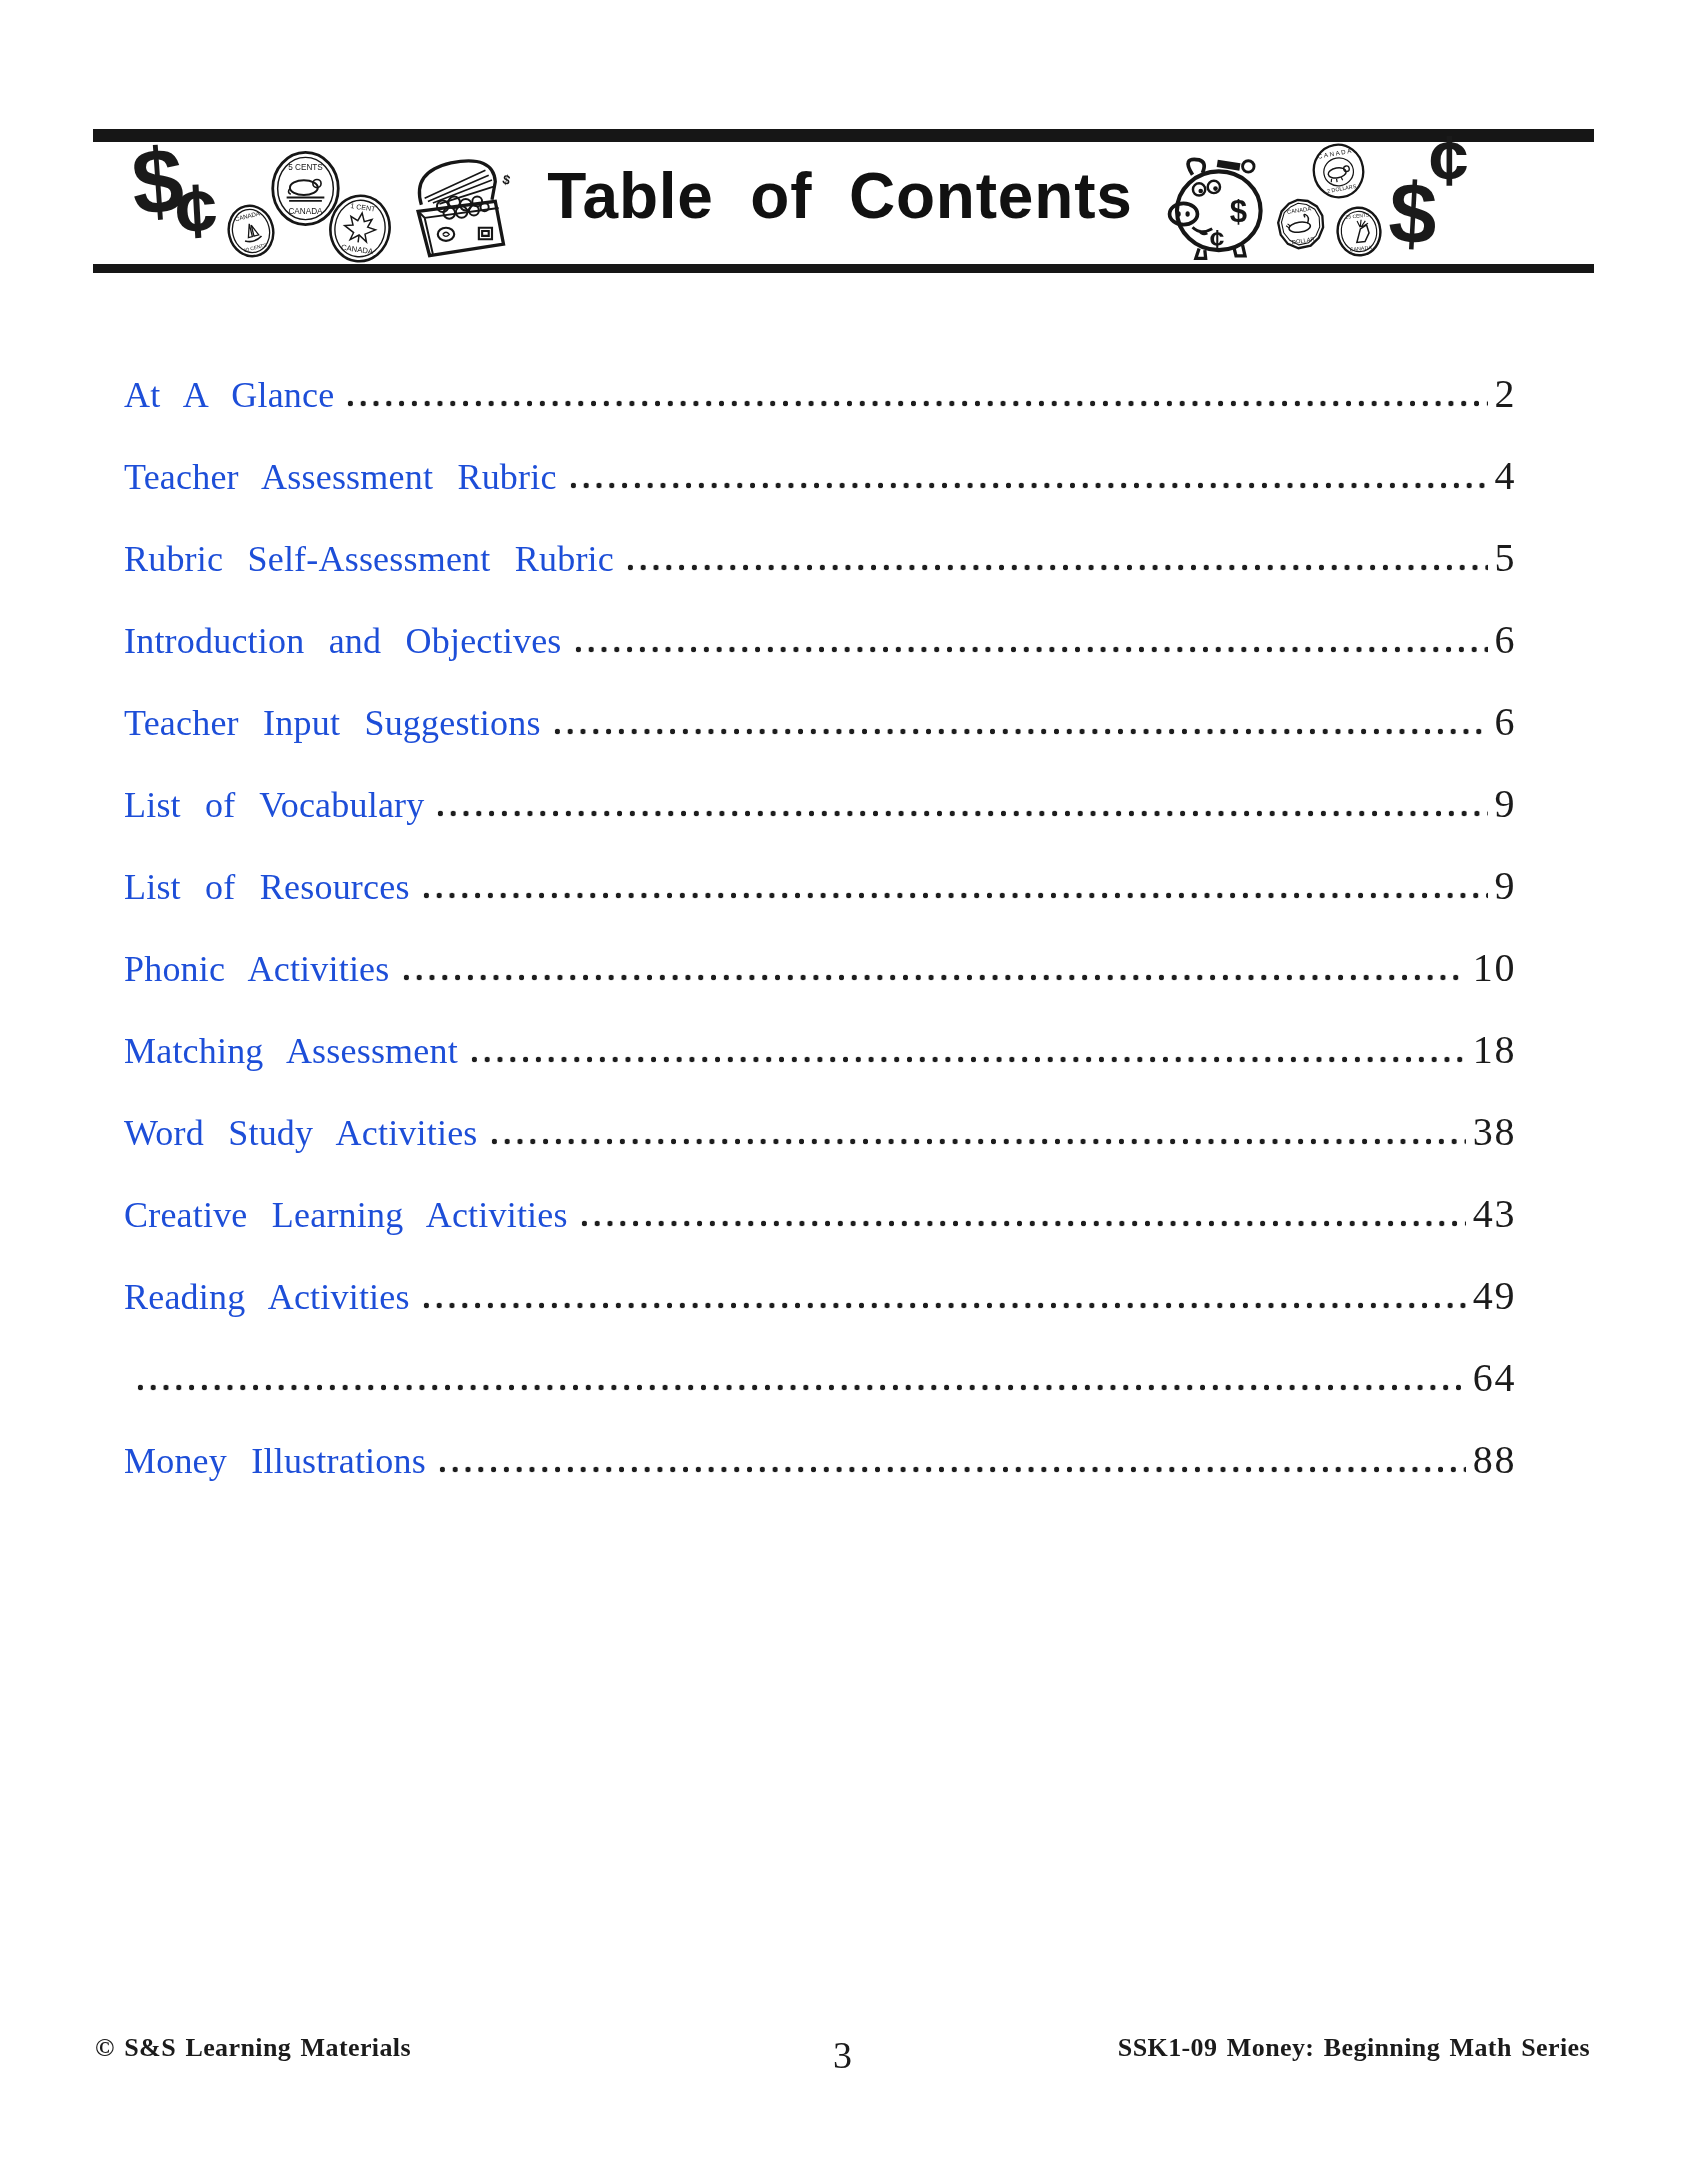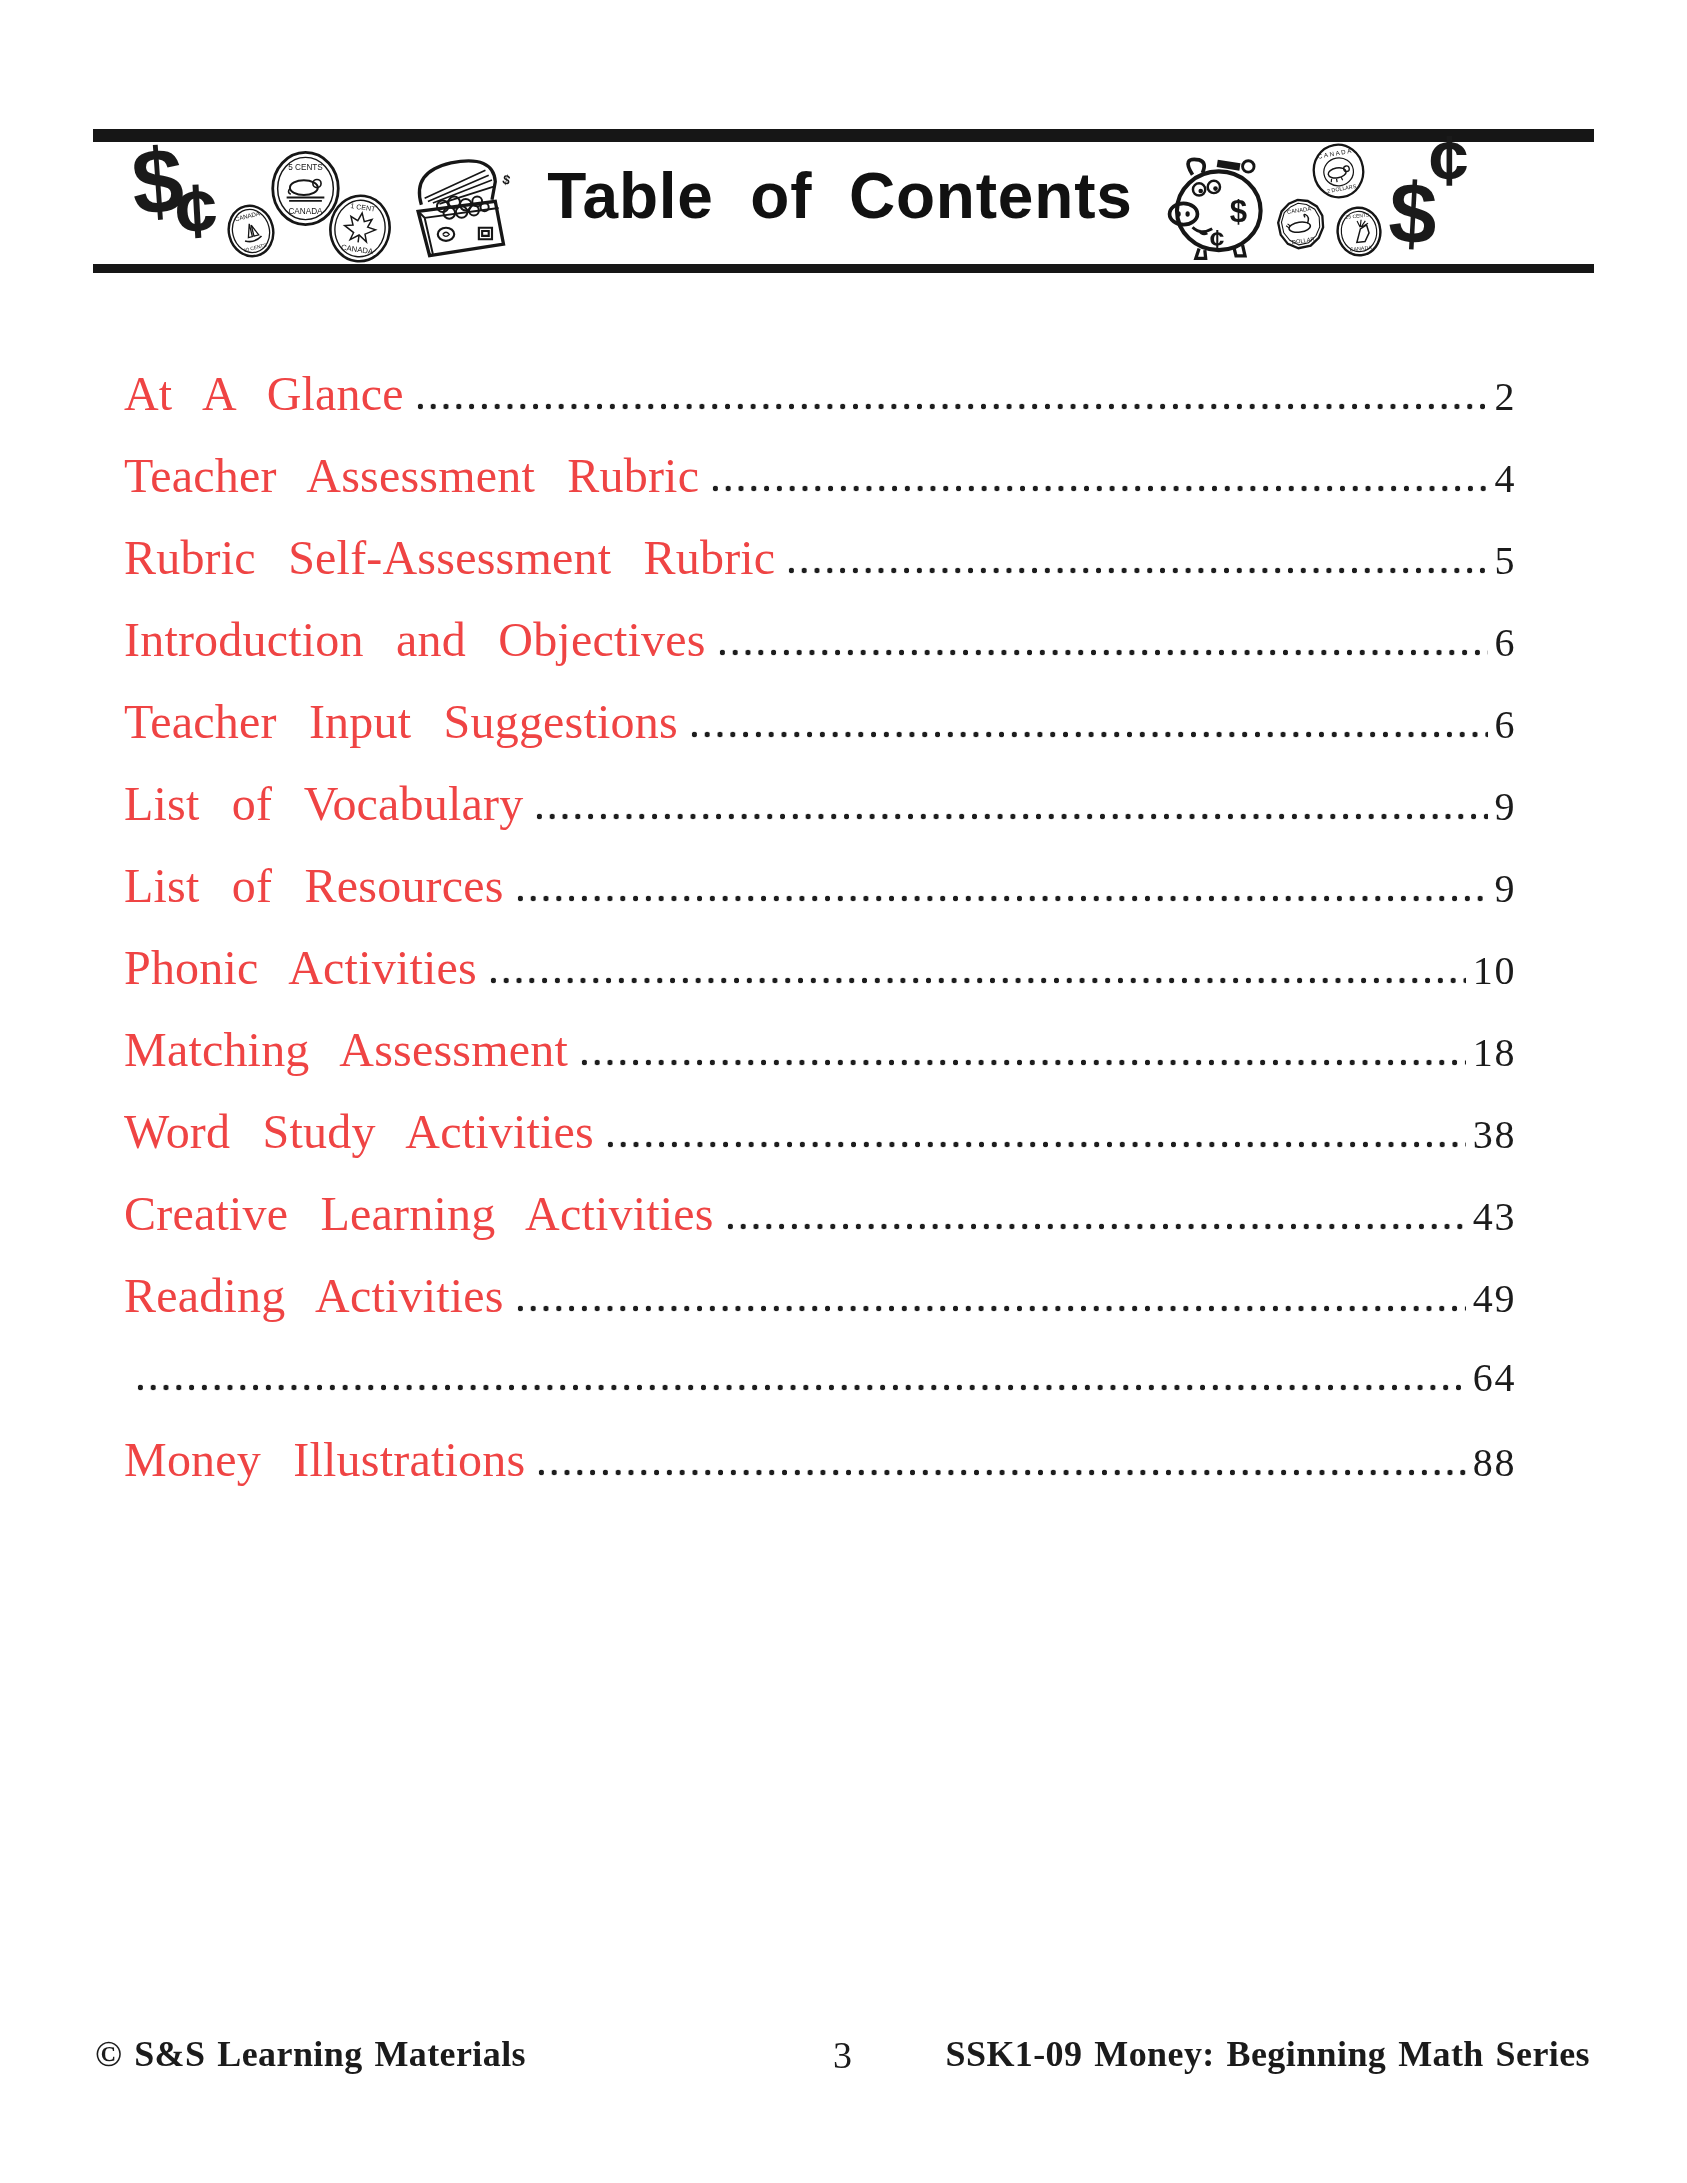--- a/index.html
+++ b/index.html
@@ -31,37 +31,37 @@
   
   .toc{
     position:absolute;top:353px;left:124px;width:1392px;
   }
   .toc-row{
     display:flex;align-items:baseline;
     height:82px;line-height:82px;
     white-space:nowrap;
   }
   .toc-title{
-    font-size:48px;word-spacing:0.42em;letter-spacing:0.2px;
-    color:#ef4444;
+    font-size:36px;word-spacing:0.42em;letter-spacing:0.2px;
+    color:#1d4ed8;
   }
   .toc-leader{
     flex:1 1 auto;height:6.6px;margin:0 6.6px 0 10px;
     background:radial-gradient(circle closest-side, #1d1d1d 0 82%, transparent 88%) left center / 12.8px 6.6px repeat-x;
   }
   .toc-page{
     font-size:40px;color:#1b1b1b;letter-spacing:1.6px;
   }
   
   .footer{
     position:absolute;left:95px;width:1495px;top:2033px;height:59px;
     display:flex;align-items:baseline;justify-content:space-between;
   }
   .footer-side{
-    font-weight:bold;font-size:36px;letter-spacing:0.4px;word-spacing:2.5px;color:#1b1b1b;
+    font-weight:bold;font-size:26px;letter-spacing:0.4px;word-spacing:2.5px;color:#1b1b1b;
   }
   .footer-page{
     position:absolute;left:50%;transform:translateX(-50%);
     font-size:38px;color:#1b1b1b;
   }
 </style>
 </head>
 <body>
 
 <div class="page">

